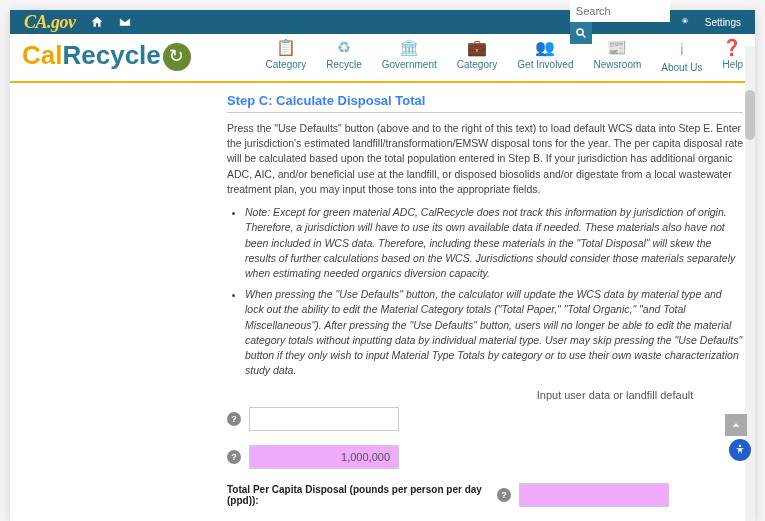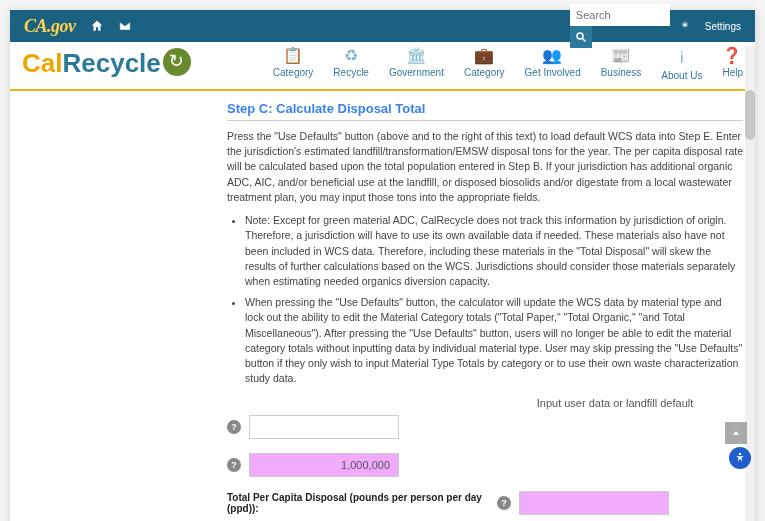--- a/index.html
+++ b/index.html
@@ -15,21 +15,21 @@
       box-shadow: 0 2px 10px rgba(0,0,0,0.15);
       position: relative;
     }
     
     .utilbar {
       background: #1b6282;
       height: 24px;
       display: flex;
       align-items: center;
       justify-content: space-between;
-      padding: 16px 14px;
+      padding: 8px 14px;
     }
     .utilbar-left {
       display: flex;
       align-items: center;
       gap: 14px;
     }
     .cagov {
       color: #ffd24c;
       font-style: italic;
       font-family: "Times New Roman", serif;
@@ -80,21 +80,21 @@
     
     .header {
       display: flex;
       align-items: center;
       justify-content: space-between;
       padding: 4px 12px 8px 12px;
       border-bottom: 2px solid #f0b412;
     }
     .logo {
       display: flex;
-      align-items: flex-start;
+      align-items: flex-end;
       gap: 0;
     }
     .logo-text {
       font-size: 26px;
       font-weight: bold;
       font-family: Arial, sans-serif;
     }
     .logo-cal { color: #f0a400; }
     .logo-recycle { color: #2b7a9b; }
     .logo-mark {
@@ -150,20 +150,21 @@
     }
     .body-text {
       color: #444;
       font-size: 10.5px;
       line-height: 1.45;
       margin-bottom: 8px;
     }
     ul.notes {
       padding-left: 18px;
       margin-bottom: 10px;
+      font-style: italic;
     }
     ul.notes li {
       color: #444;
       font-size: 10.5px;
       line-height: 1.45;
       margin-bottom: 6px;
     }
     .inputs-header {
       text-align: center;
       color: #555;
@@ -318,21 +319,21 @@
       <div class="nav-item">
           <span class="nav-icon">💼</span>
           <span>Category</span>
         </div>
       <div class="nav-item">
           <span class="nav-icon">👥</span>
           <span>Get Involved</span>
         </div>
       <div class="nav-item">
           <span class="nav-icon">📰</span>
-          <span>Business</span>
+          <span>Newsroom</span>
         </div>
       <div class="nav-item">
           <span class="nav-icon">ℹ</span>
           <span>About Us</span>
         </div>
       <div class="nav-item">
           <span class="nav-icon">❓</span>
           <span>Help</span>
         </div>
     </div>

